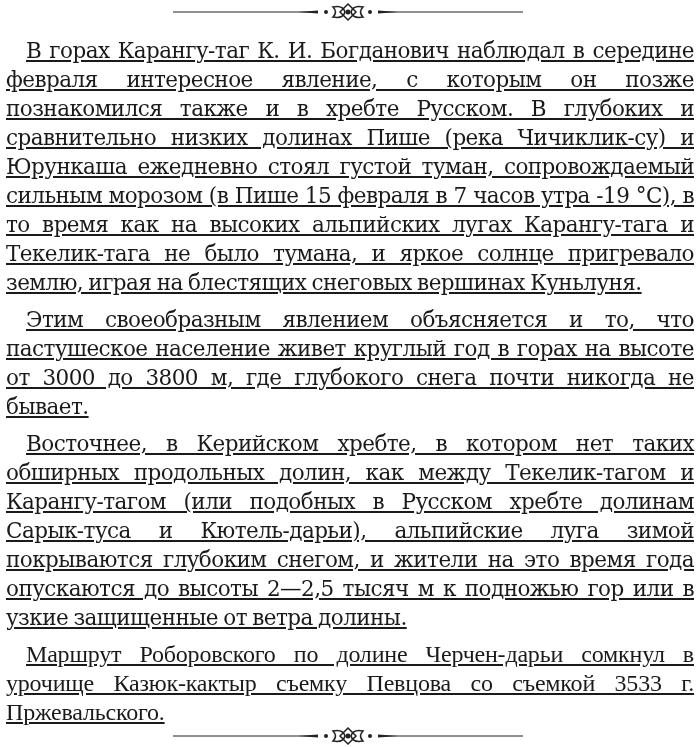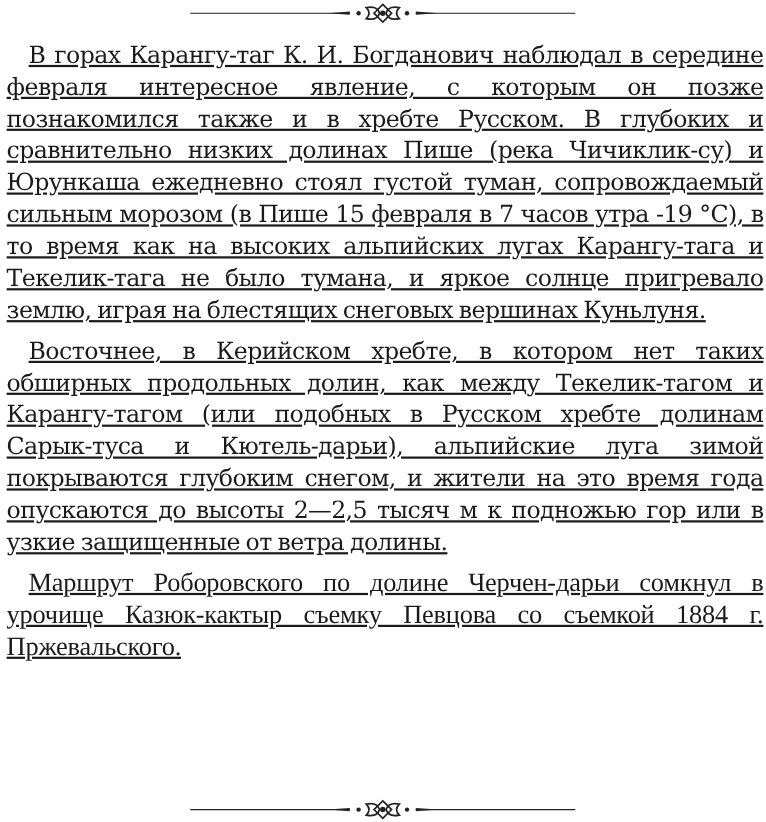--- a/index.html
+++ b/index.html
@@ -25,22 +25,23 @@
     <circle cx="180" cy="10" r="2.5" fill="#222"></circle>
     <path d="M195 5 q-10 -2 -12 5 q2 7 12 5 q-5 -5 0 -10 Z" fill="none" stroke="#222" stroke-width="1.6"></path>
     <circle cx="202" cy="10" r="2" fill="#222"></circle>
     <path d="M230 10 L210 8.5 L210 11.5 Z" fill="#222"></path>
     <line x1="210" y1="10" x2="355" y2="10" stroke="#222" stroke-width="1"></line>
   </svg>
 </div>
 
 <div class="text">
   <p>В горах Карангу-таг К. И. Богданович наблюдал в середине февраля интересное явление, с которым он позже познакомился также и в хребте Русском. В глубоких и сравнительно низких долинах Пише (река Чичиклик-су) и Юрункаша ежедневно стоял густой туман, сопровождаемый сильным морозом (в Пише 15 февраля в 7 часов утра -19 °С), в то время как на высоких альпийских лугах Карангу-тага и Текелик-тага не было тумана, и яркое солнце пригревало землю, играя на блестящих снеговых вершинах Куньлуня.</p>
+  <p>Этим своеобразным явлением объясняется и то, что пастушеское население живет круглый год в горах на высоте от 3000 до 3800 м, где глубокого снега почти никогда не бывает.</p>
   <p>Восточнее, в Керийском хребте, в котором нет таких обширных продольных долин, как между Текелик-тагом и Карангу-тагом (или подобных в Русском хребте долинам Сарык-туса и Кютель-дарьи), альпийские луга зимой покрываются глубоким снегом, и жители на это время года опускаются до высоты 2—2,5 тысяч м к подножью гор или в узкие защищенные от ветра долины.</p>
-  <p class="last">Маршрут Роборовского по долине Черчен-дарьи сомкнул в урочище Казюк-кактыр съемку Певцова со съемкой 1884 г. Пржевальского.</p>
+  <p class="last">Маршрут Роборовского по долине Черчен-дарьи сомкнул в урочище Казюк-кактыр съемку Певцова со съемкой 3533 г. Пржевальского.</p>
 </div>
 
 <div class="ornament" style="top:726px;">
   <svg width="360" height="20" viewBox="0 0 360 20">
     <path d="M5 10 L130 10 L150 8.5 L150 11.5 L130 10 Z" fill="#222"></path>
     <line x1="5" y1="10" x2="150" y2="10" stroke="#222" stroke-width="1"></line>
     <circle cx="158" cy="10" r="2" fill="#222"></circle>
     <path d="M165 5 q10 -2 12 5 q-2 7 -12 5 q5 -5 0 -10 Z" fill="none" stroke="#222" stroke-width="1.6"></path>
     <path d="M180 2 L188 10 L180 18 L172 10 Z" fill="none" stroke="#222" stroke-width="1.5"></path>
     <circle cx="180" cy="10" r="2.5" fill="#222"></circle>

